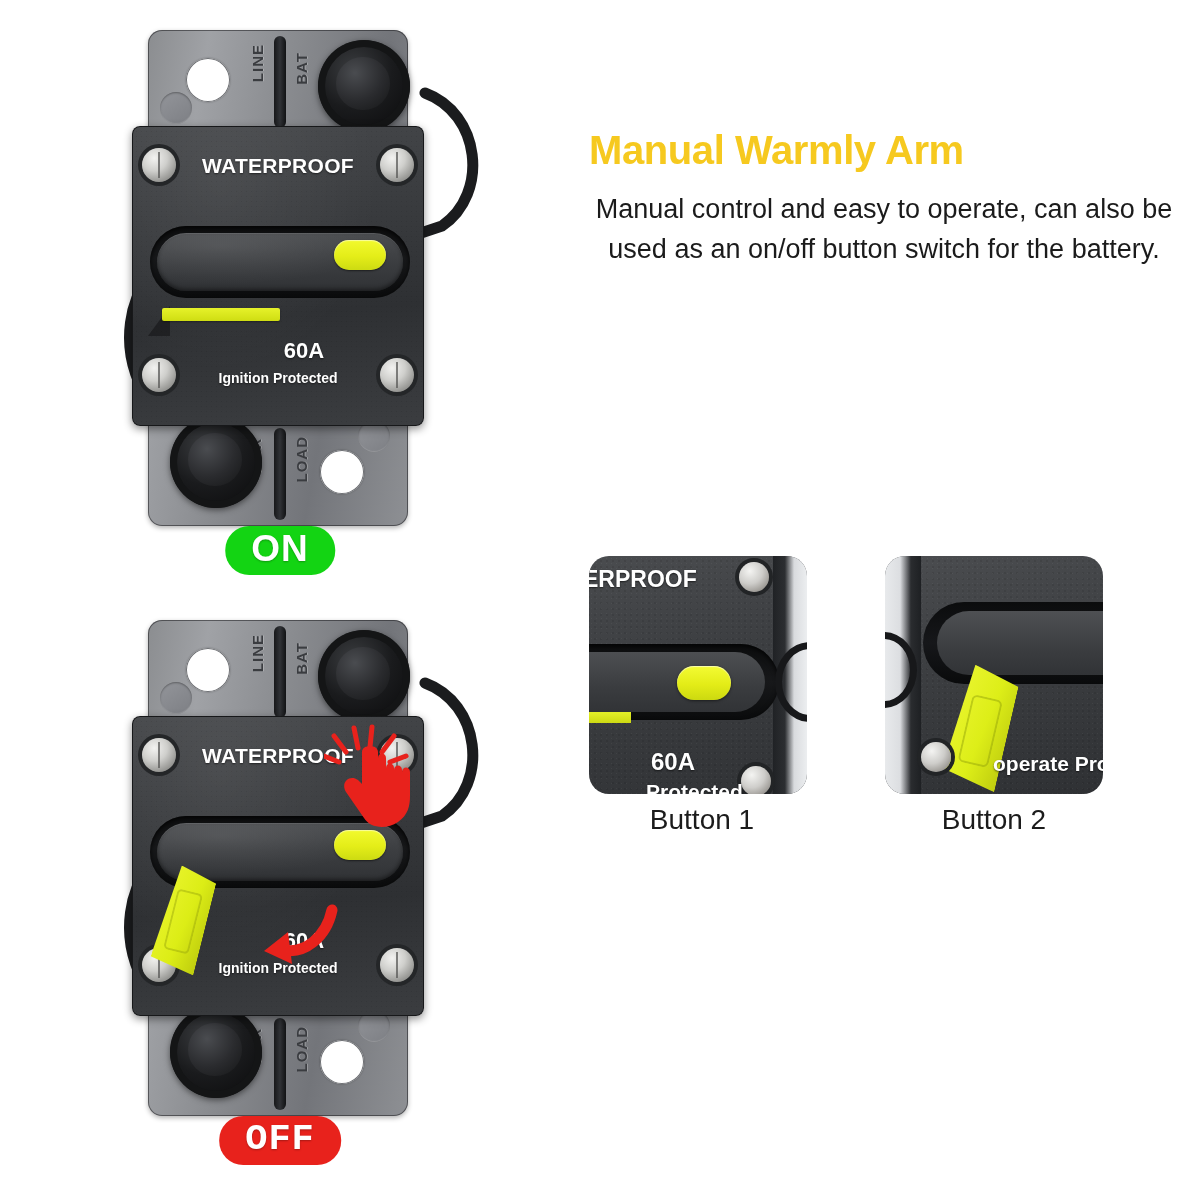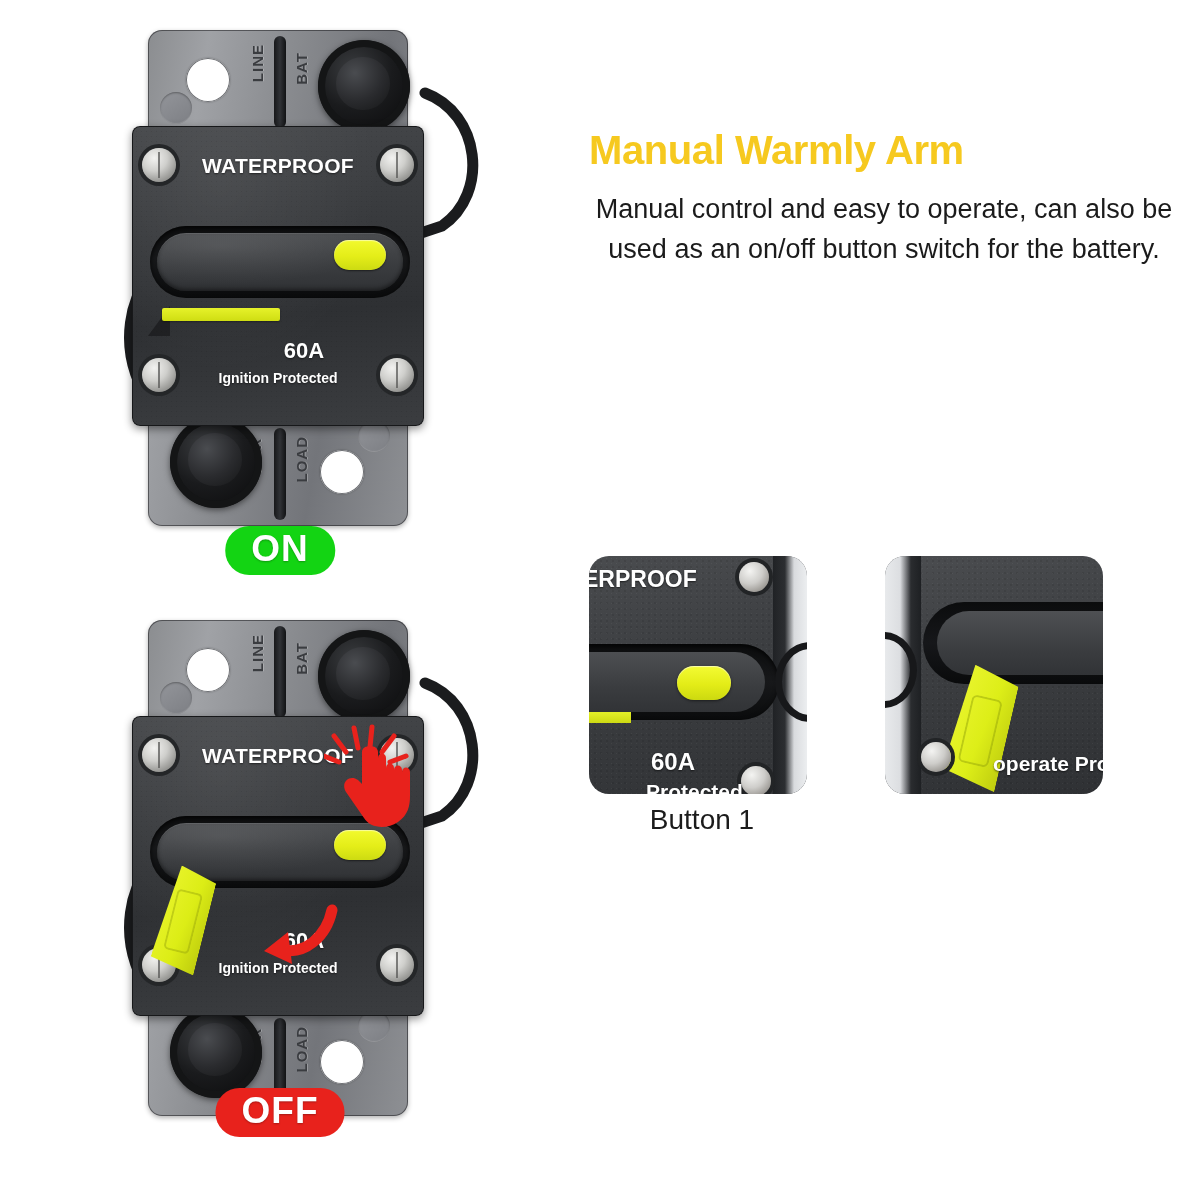--- a/index.html
+++ b/index.html
@@ -405,21 +405,21 @@
                    L78 48 C78 42, 70 42, 70 48 L70 62
                    L70 46 C70 40, 62 40, 62 46 L62 62
                    L62 36 C62 30, 54 30, 54 36 L54 62 L54 30
                    C54 22, 38 22, 38 30 Z" fill="#E8221C"></path>
         </svg>
 
         <div class="body-text t-amp" style="left:92px; top:212px; width:160px;">60A</div>
         <div class="body-text t-ign" style="left:36px; top:244px; width:220px;">Ignition Protected</div>
       </div>
 
-      <div class="badge" style="top:480px; background:#E8221C;">OFF</div>
+      <div class="badge" style="top:508px; background:#E8221C;font-family:Liberation Mono, monospace;">OFF</div>
     </div>
   </div>
 
   <div class="copy-col">
 
     <h2 class="headline h-manual">Manual Warmly Arm</h2>
     <p class="bodycopy p-manual">Manual control and easy to operate, can also be used as an on/off button switch for the battery.</p>
 
 
     <div class="thumbs">
@@ -449,16 +449,17 @@
           <div class="t2-edge"></div>
           <div class="t2-slot">
             <div class="t2-slot-in"></div>
           </div>
           <div class="tc-wire" style="left:-34px; top:76px; width:66px; height:76px;"></div>
           <div class="t2-lever"></div>
           <div class="tc-screw" style="left:36px; top:186px;"></div>
           <div class="t2-text" style="left:108px; top:196px;">operate Pro</div>
         </div>
       </div>
+      <div class="thumb-label l2">Button 2</div>
     </div>
 
   </div>
 </div>
 
 </body></html>

